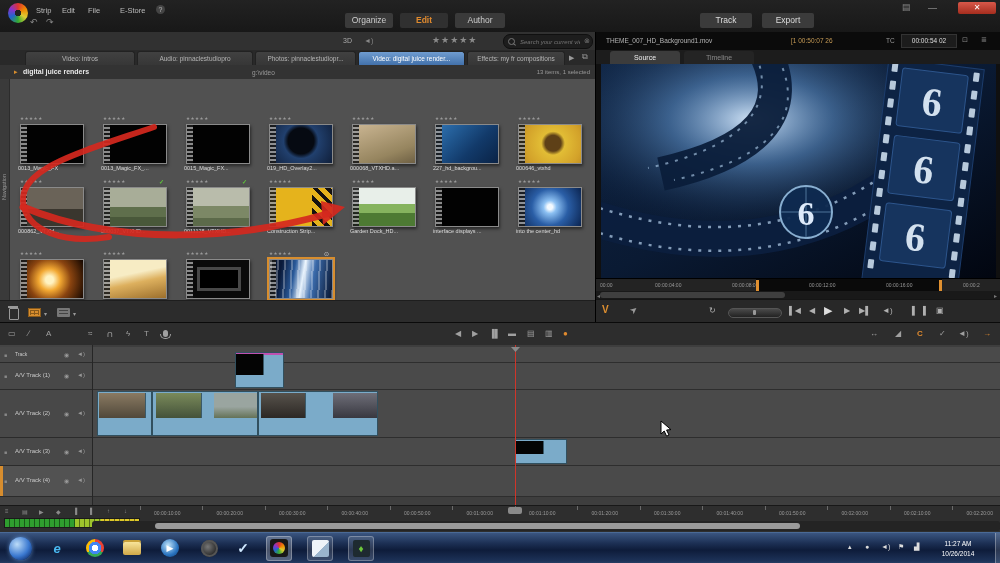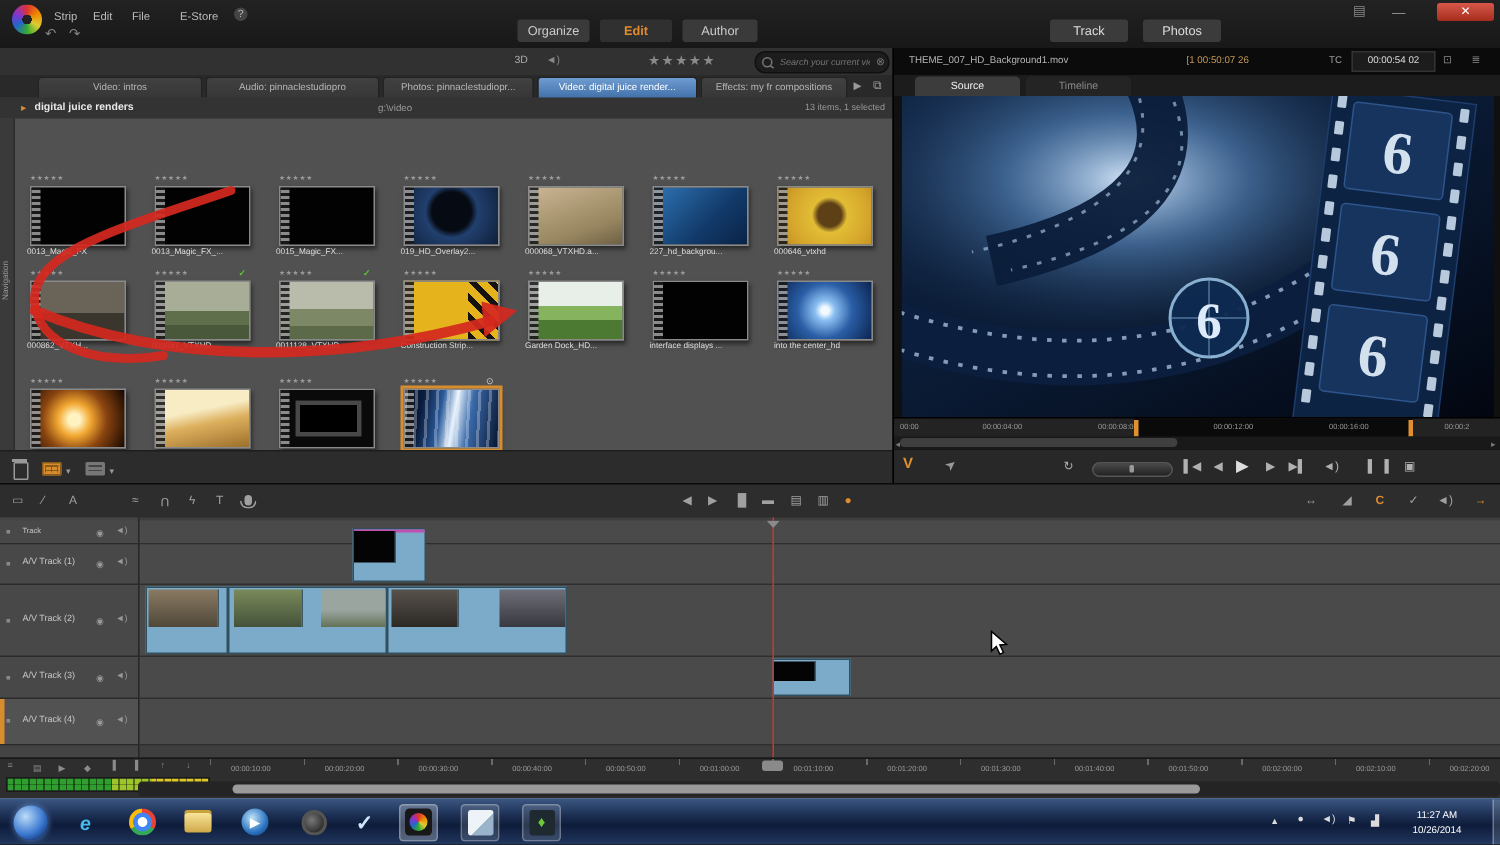--- a/index.html
+++ b/index.html
@@ -227,21 +227,21 @@
       </div>
     <div id="helpdot" class="abs">?</div>
     <span class="abs undoredo" style="left:30px">↶</span>
     <span class="abs undoredo" style="left:46px">↷</span>
     <div id="modetabs">
         <div class="abs modetab" style="left: 345px; width: 48px;">Organize</div>
         <div class="abs modetab active" style="left: 400px; width: 48px;">Edit</div>
         <div class="abs modetab" style="left: 455px; width: 50px;">Author</div>
       </div>
     <div class="abs topbtn" style="left:700px;width:52px">Track</div>
-    <div class="abs topbtn" style="left:762px;width:52px">Photos</div>
+    <div class="abs topbtn" style="left:762px;width:52px">Export</div>
     <span id="cartico" class="abs">▤</span>
     <span id="minbtn" class="abs">—</span>
     <div id="closebtn" class="abs">✕</div>
   </div>
 
   <div id="library" class="abs">
     <div id="libtop" class="abs">
       <span id="lib3d" class="abs">3D</span>
       <span id="libvol" class="abs">◄)</span>
       <span id="librating" class="abs">★★★★★</span>

